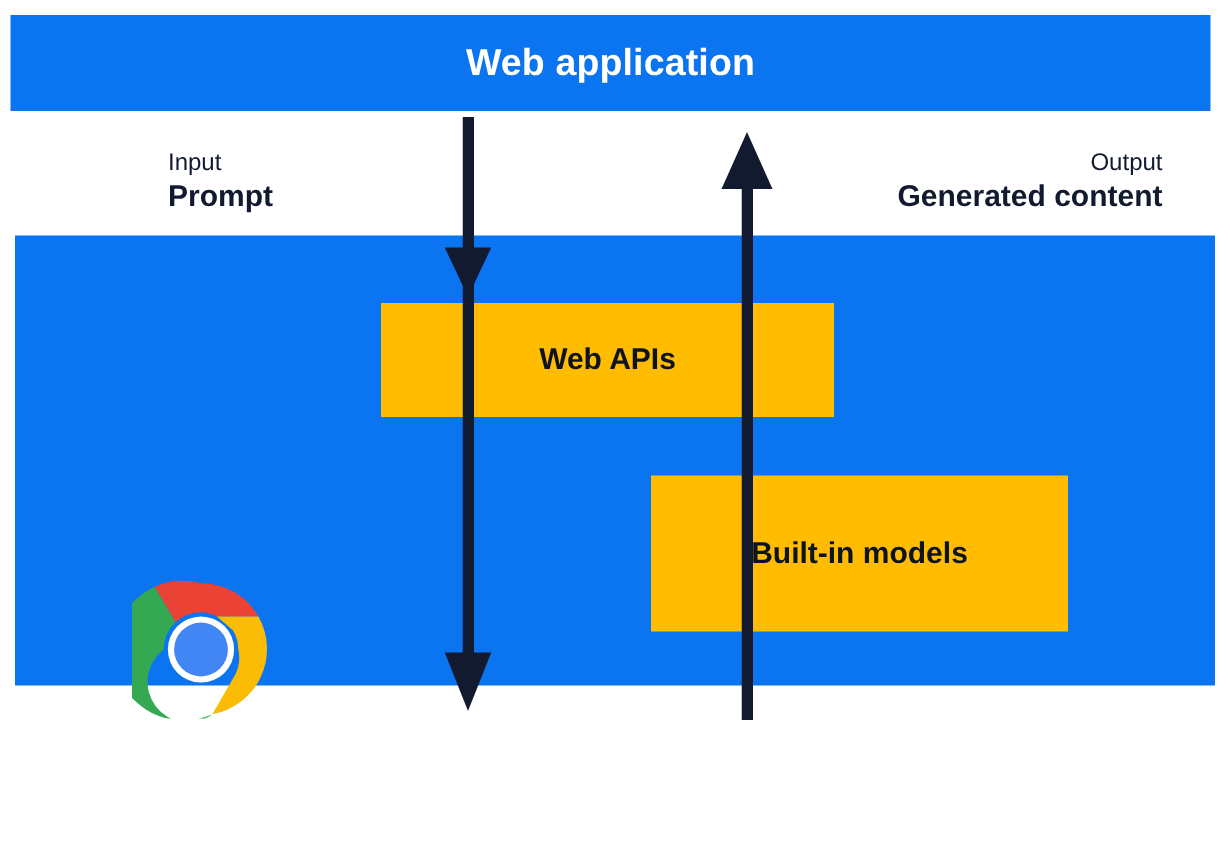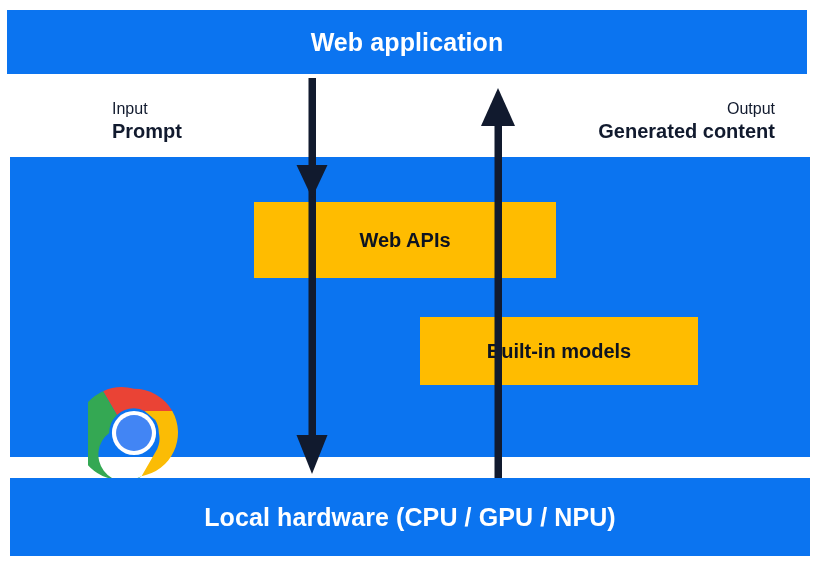--- a/index.html
+++ b/index.html
@@ -114,24 +114,24 @@
     font-weight: bold;
     line-height: 1.25;
   }
   #box-web-apis {
     left: 254px;
     top: 202px;
     width: 302px;
     height: 76px;
   }
   #box-builtin-models {
-    left: 420px;
+    left: 434px;
     top: 317px;
     width: 278px;
-    height: 68px;
+    height: 104px;
   }
 
   
   #browser-group {
     position: absolute;
     left: 62px;
     top: 230px;
     width: 124px;
     text-align: center;
   }
@@ -200,17 +200,14 @@
     <rect x="16.5" y="0" width="7.5" height="362" fill="#111a2e"></rect>
     <polygon points="4.5,357 35.5,357 20,396" fill="#111a2e"></polygon>
     <polygon points="4.5,87 35.5,87 20,120" fill="#111a2e"></polygon>
   </svg>
 
   <svg class="arrow" id="arrow-up-generated" viewBox="0 0 42 396">
     <rect x="17.5" y="36" width="7.5" height="360" fill="#111a2e"></rect>
     <polygon points="21,4 38,42 4,42" fill="#111a2e"></polygon>
   </svg>
 
-  <div class="panel" id="panel-local-hardware">
-    <span class="panel-title">Local hardware (CPU / GPU / NPU)</span>
-  </div>
 
 </div>
 
 </body></html>

